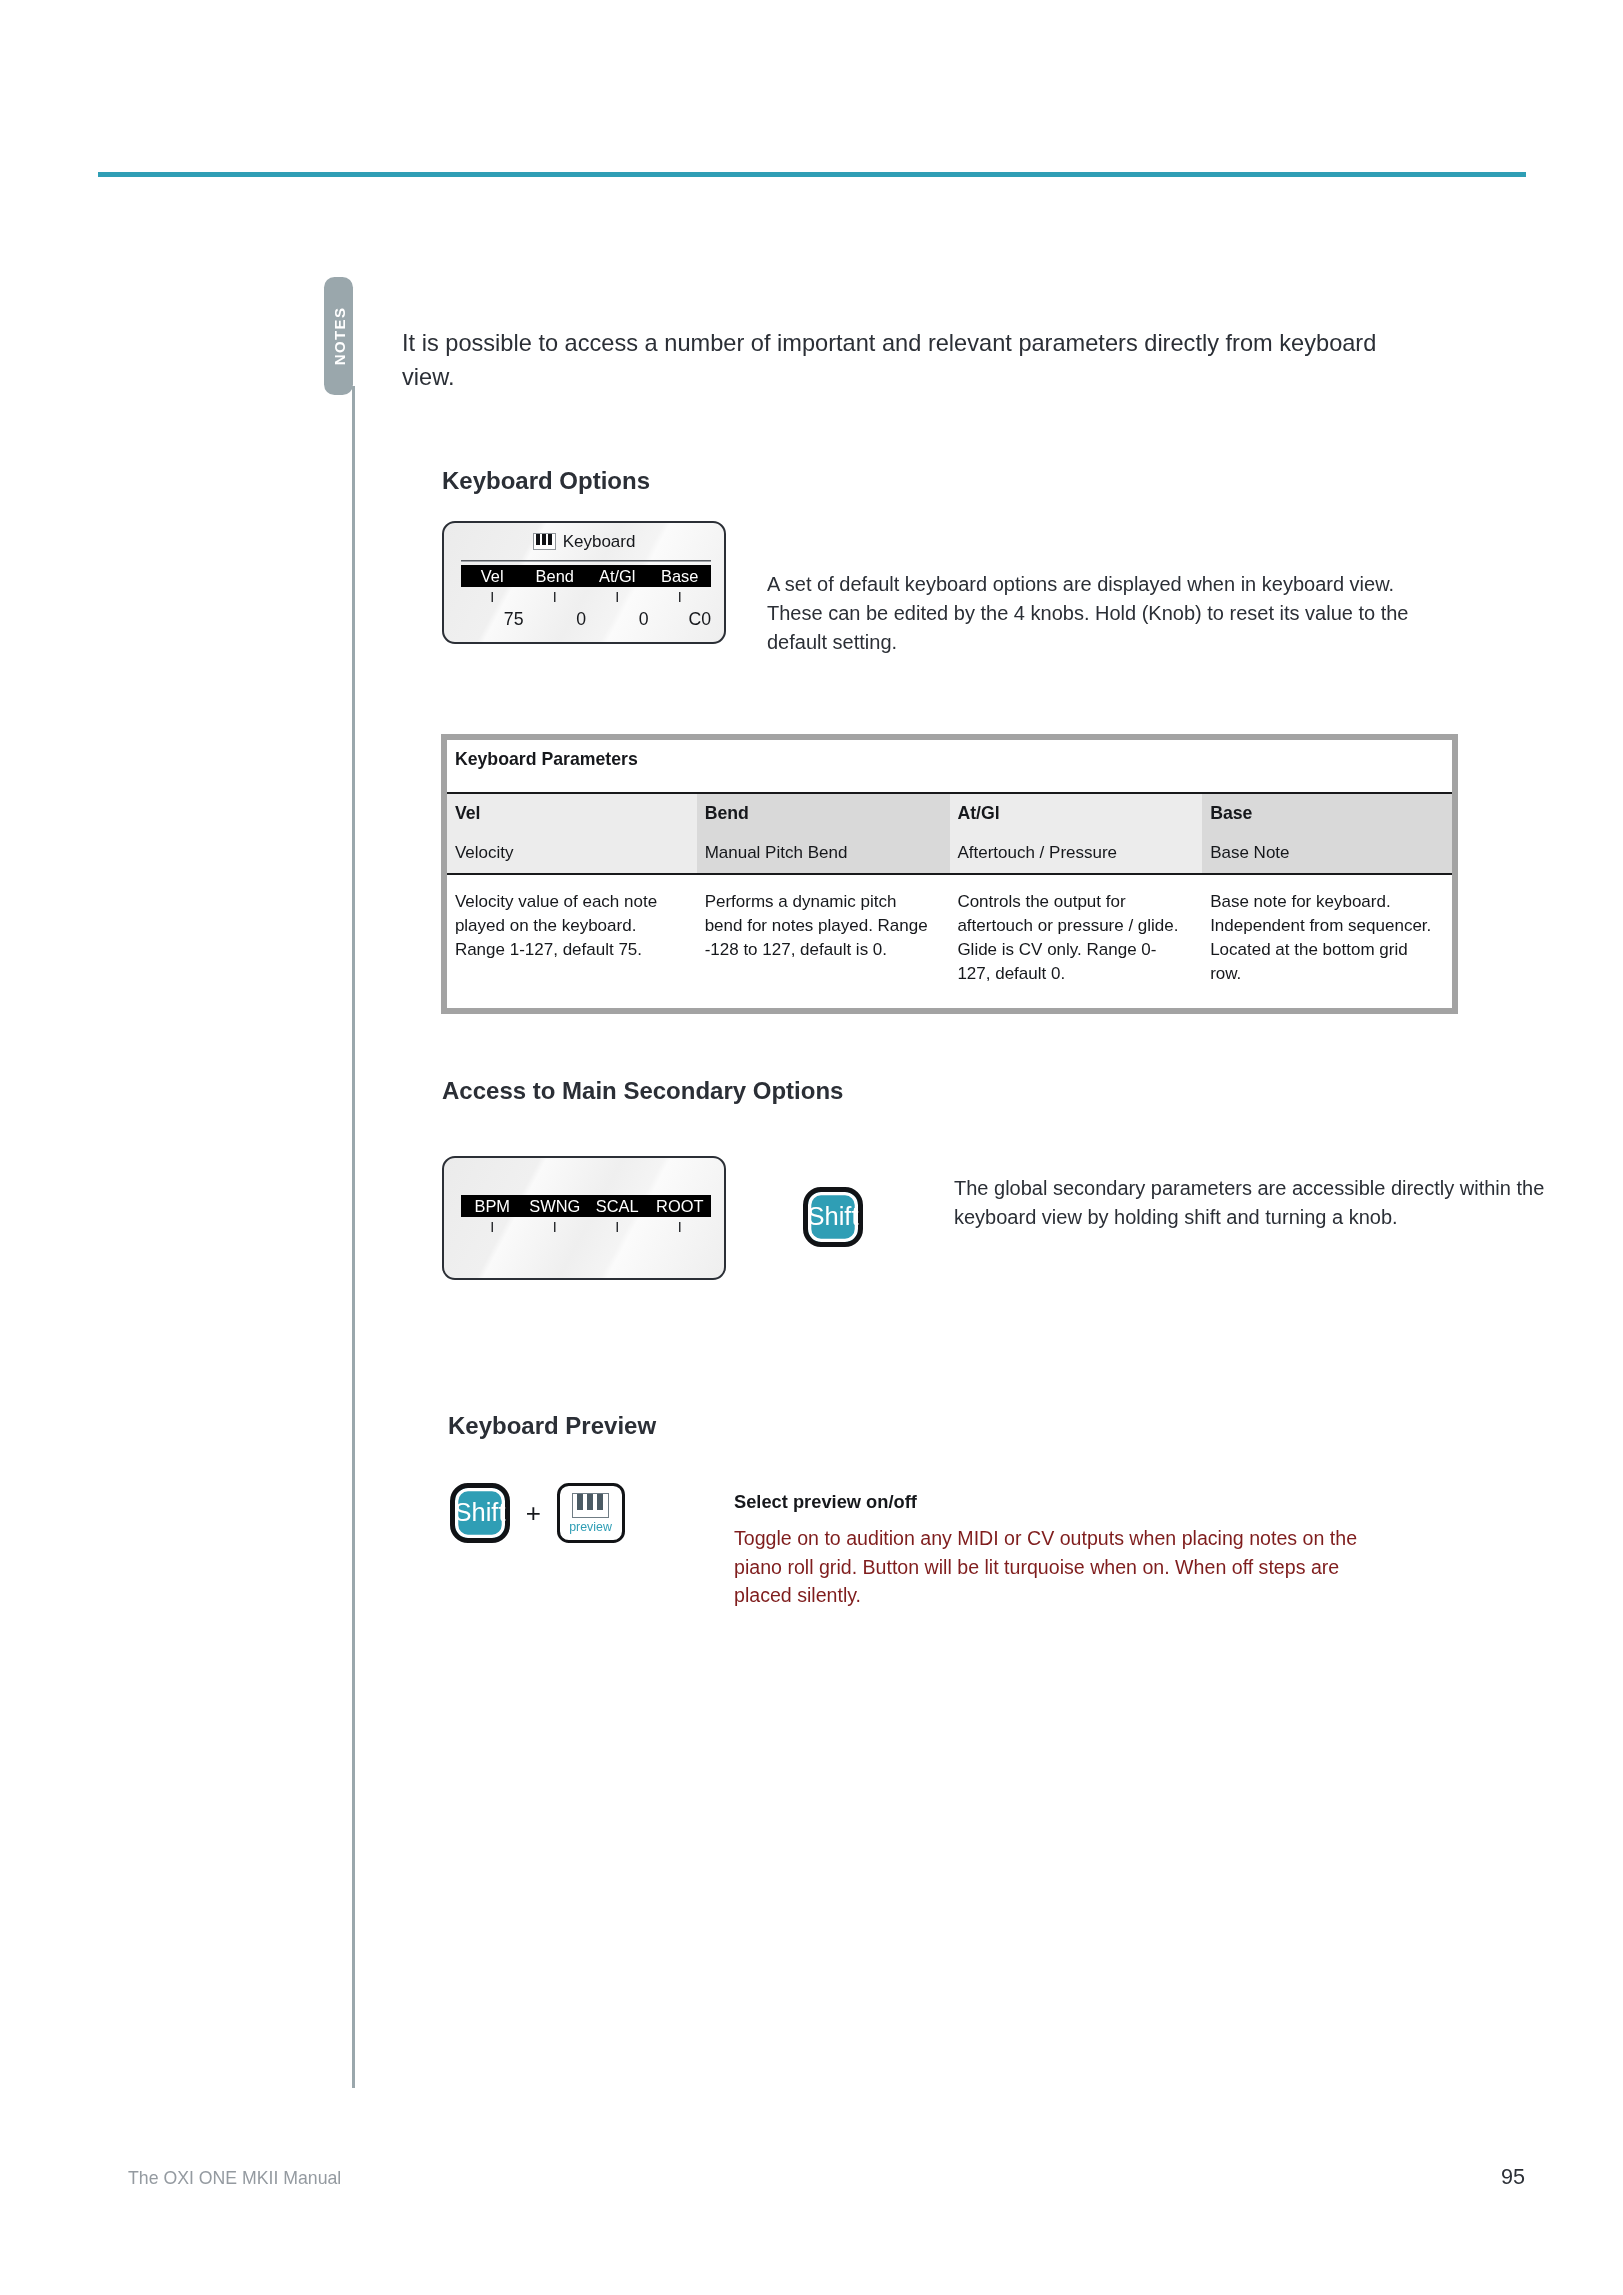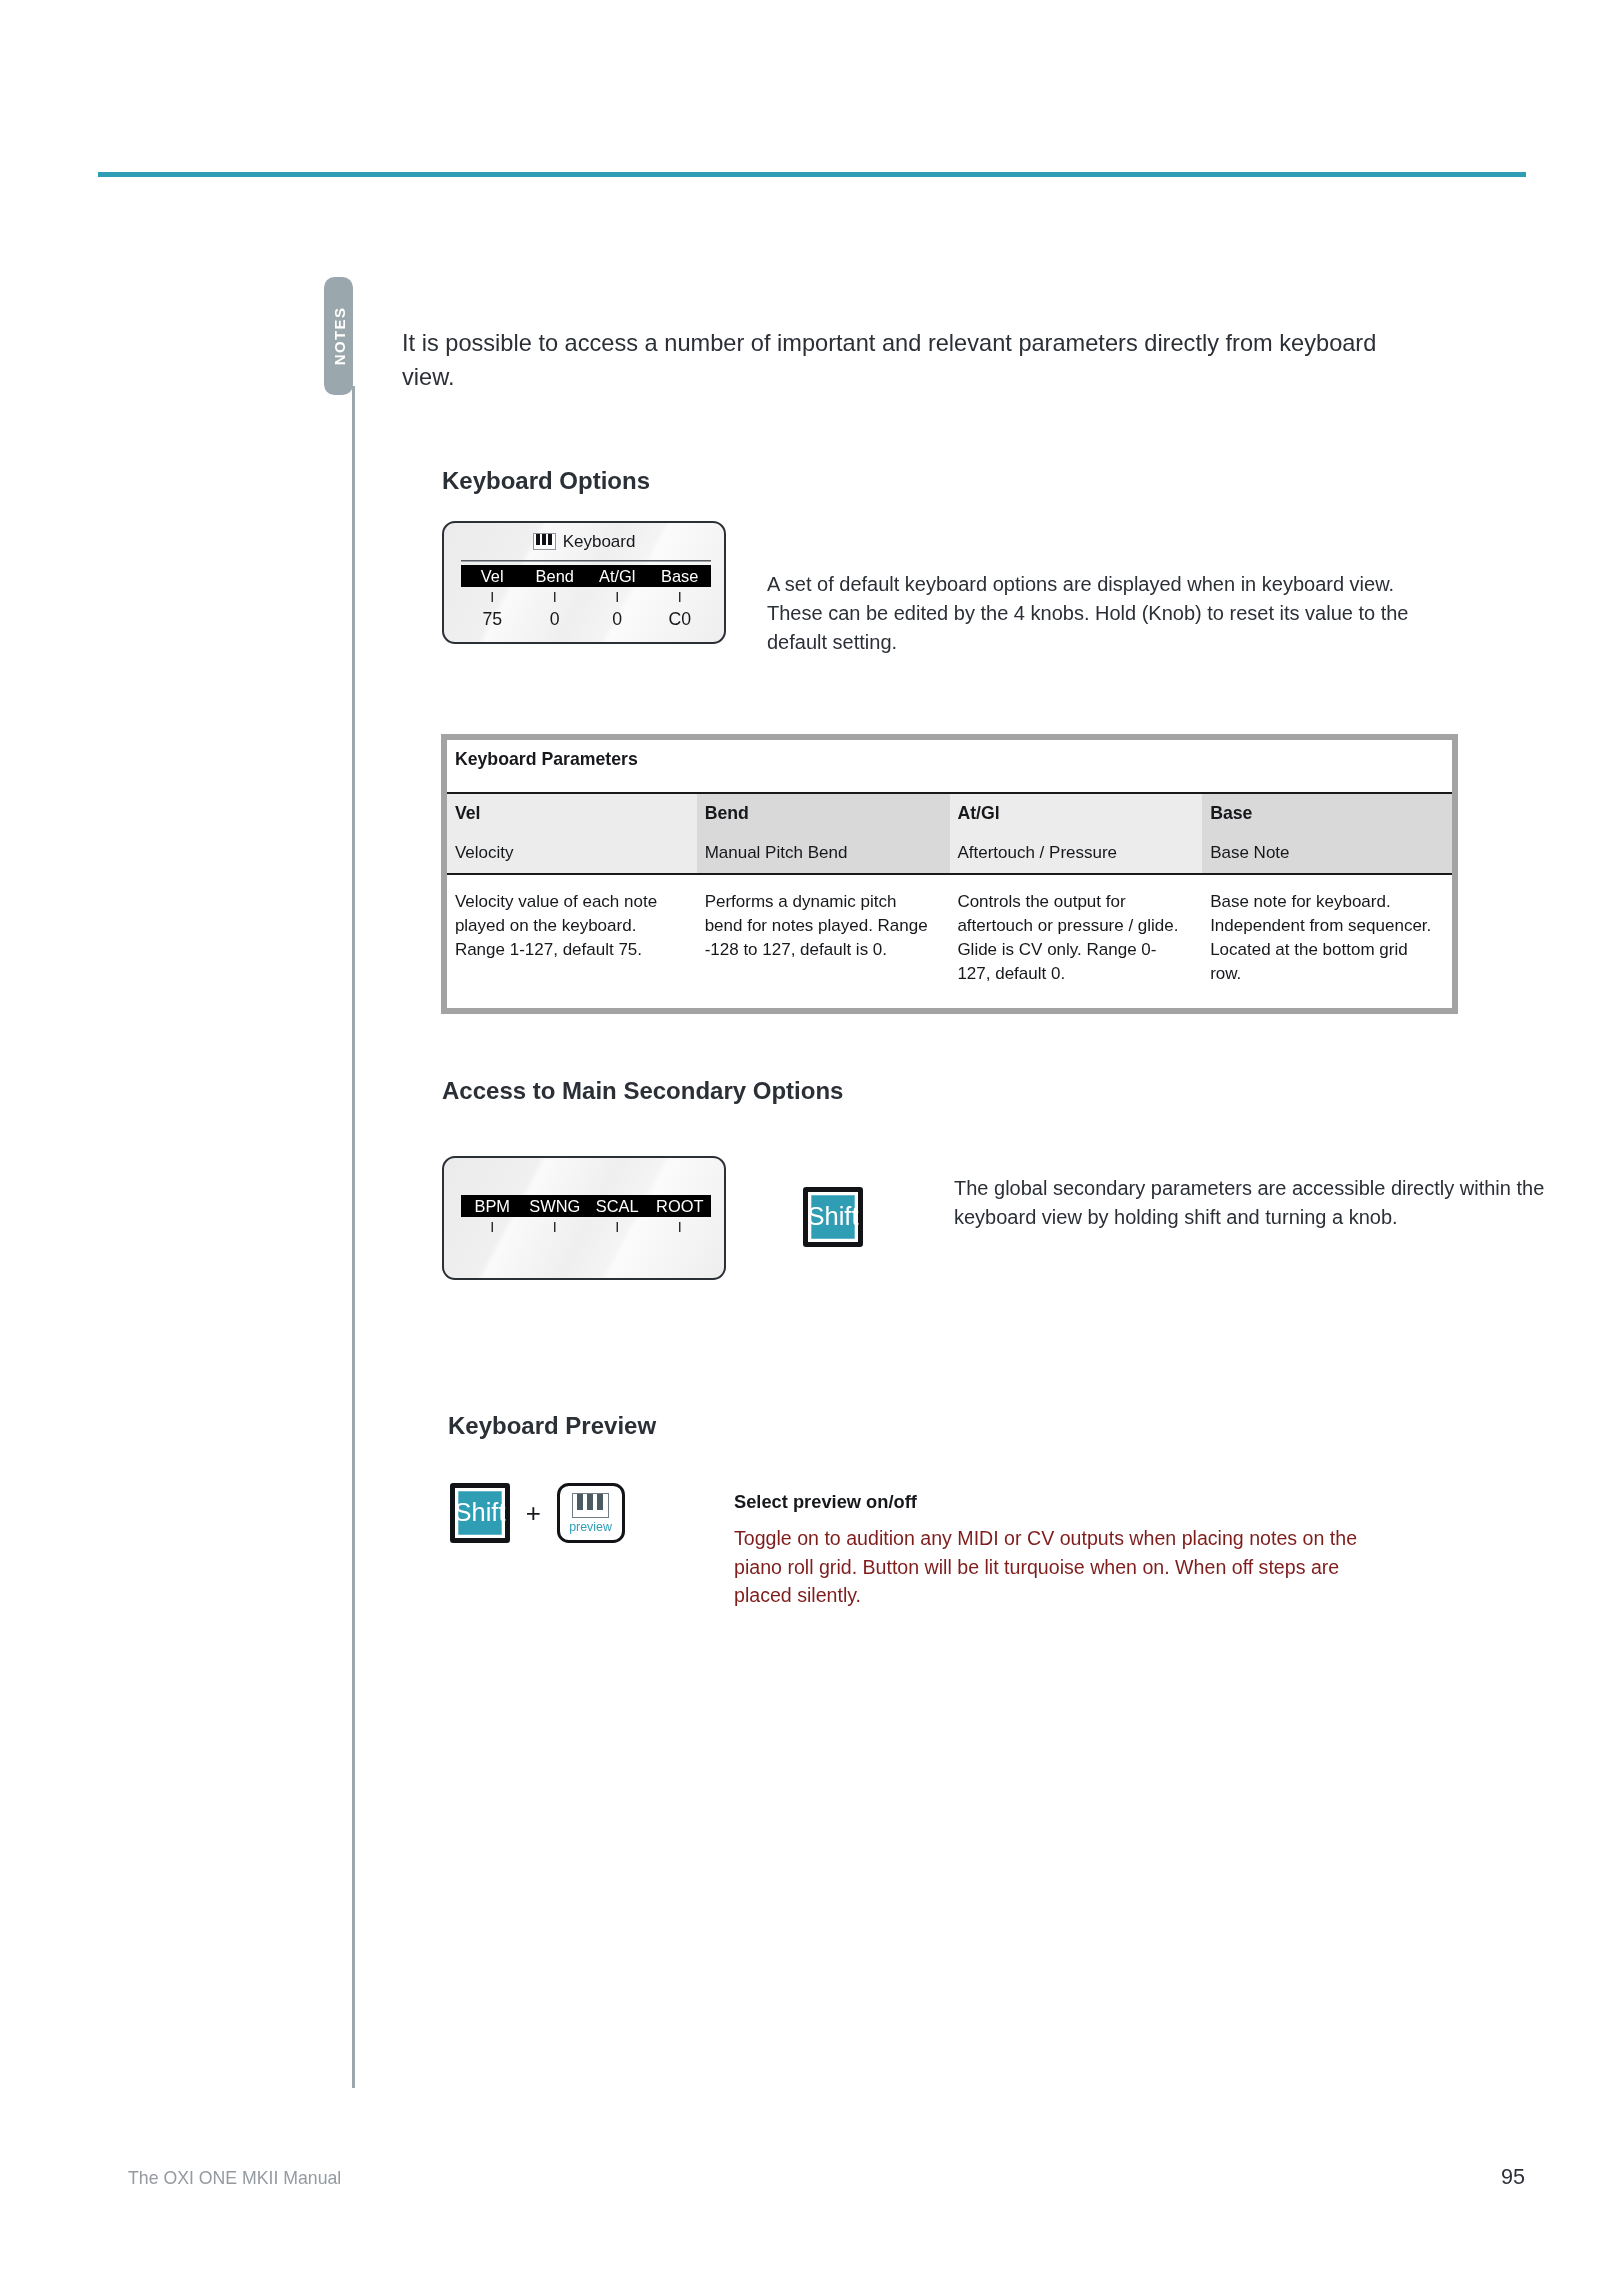--- a/index.html
+++ b/index.html
@@ -190,21 +190,21 @@
   }
   #kb-values {
     position: absolute;
     left: 17px;
     top: 86px;
     width: 250px;
     display: flex;
   }
   #kb-values span {
     flex: 1;
-    text-align: center;
+    text-align: right;
     font-size: 17.7px;
     color: #16181c;
   }
 
   #kb-desc {
     position: absolute;
     left: 767px;
     top: 570px;
     width: 661px;
     font-size: 20px;
@@ -280,21 +280,21 @@
     position: absolute;
     left: 803px;
     top: 1187px;
   }
   .shift-key {
     width: 60px;
     height: 60px;
     box-sizing: border-box;
     background: #2f9eb5;
     border: 5.2px solid #111316;
-    border-radius: 3px;
+    border-radius: 18px;
     box-shadow: inset 0 0 0 3.3px #ffffff;
     display: flex;
     align-items: center;
     justify-content: center;
   }
   .shift-key span {
     color: #ffffff;
     font-size: 25.5px;
     line-height: 1;
   }

